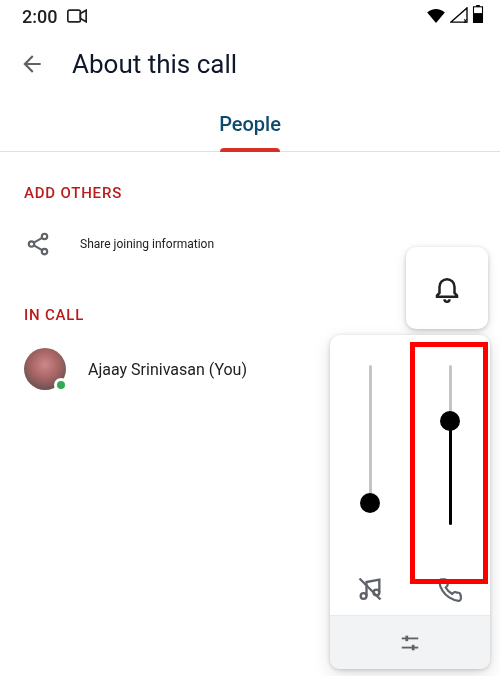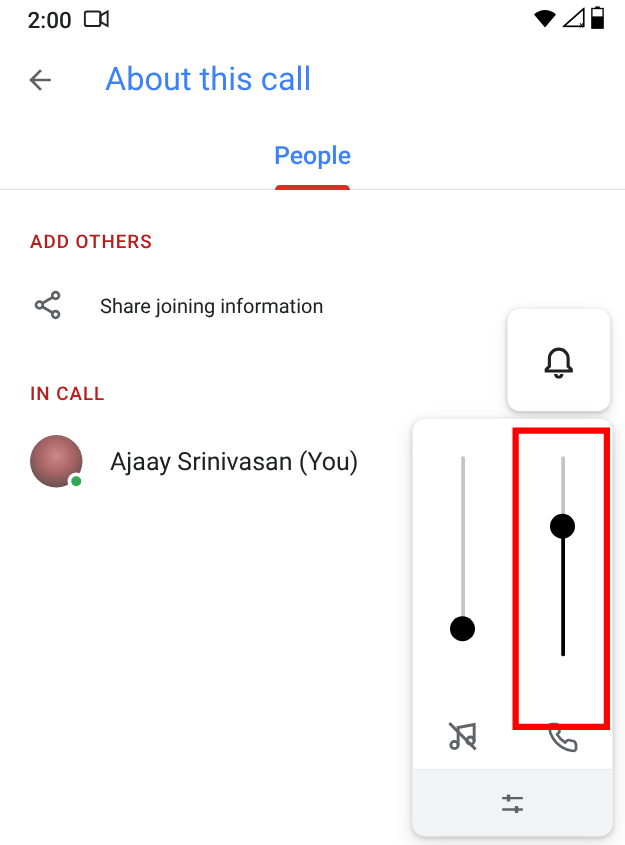--- a/index.html
+++ b/index.html
@@ -30,40 +30,40 @@
     padding: 0 8px;
   }
   .back-btn {
     width: 48px; height: 48px;
     display: flex; align-items: center; justify-content: center;
     cursor: pointer;
   }
   .app-title {
     font-size: 26px;
     font-weight: 400;
-    margin-left: 28px;
-    color: #3b82f6;
+    margin-left: 16px;
+    color: #0f172a;
   }
   .tabs {
     display: flex;
     height: 56px;
     border-bottom: 1px solid #e0e0e0;
   }
   .tab {
     flex: 1;
     display: flex;
     align-items: center;
     justify-content: center;
     font-size: 20px;
     font-weight: 500;
     color: #5f6368;
     position: relative;
     cursor: pointer;
   }
-  .tab.active { color: #3b82f6; }
+  .tab.active { color: #0c4a6e; }
   .tab-indicator {
     position: absolute;
     bottom: -1px;
     height: 4px;
     width: 60px;
     background: #d93025;
     border-radius: 4px 4px 0 0;
   }
   .section-label {
     font-size: 15px;
@@ -78,40 +78,40 @@
     padding: 16px 24px;
     gap: 28px;
     cursor: pointer;
   }
   .row .icon-slot {
     width: 28px; height: 28px;
     display: flex; align-items: center; justify-content: center;
     color: #5f6368;
   }
   .row .row-text {
-    font-size: 16px;
+    font-size: 12px;
     color: #202124;
   }
   .avatar {
     width: 42px; height: 42px;
     border-radius: 50%;
     background: radial-gradient(circle at 50% 40%, #c88 0%, #a66 40%, #444 100%);
     position: relative;
     flex-shrink: 0;
   }
   .presence-dot {
     position: absolute;
     right: -2px; bottom: -2px;
     width: 14px; height: 14px;
     background: #34a853;
     border: 3px solid #fff;
     border-radius: 50%;
   }
   .row.person { gap: 22px; padding: 12px 24px; cursor: default;}
-  .row.person .row-text { font-size: 20px; }
+  .row.person .row-text { font-size: 16px; }
 
   
   .bell-card {
     position: absolute;
     right: 12px;
     top: 247px;
     width: 82px; height: 82px;
     background: #fff;
     border-radius: 10px;
     box-shadow: 0 1px 4px rgba(0,0,0,0.18), 0 4px 12px rgba(0,0,0,0.10);

